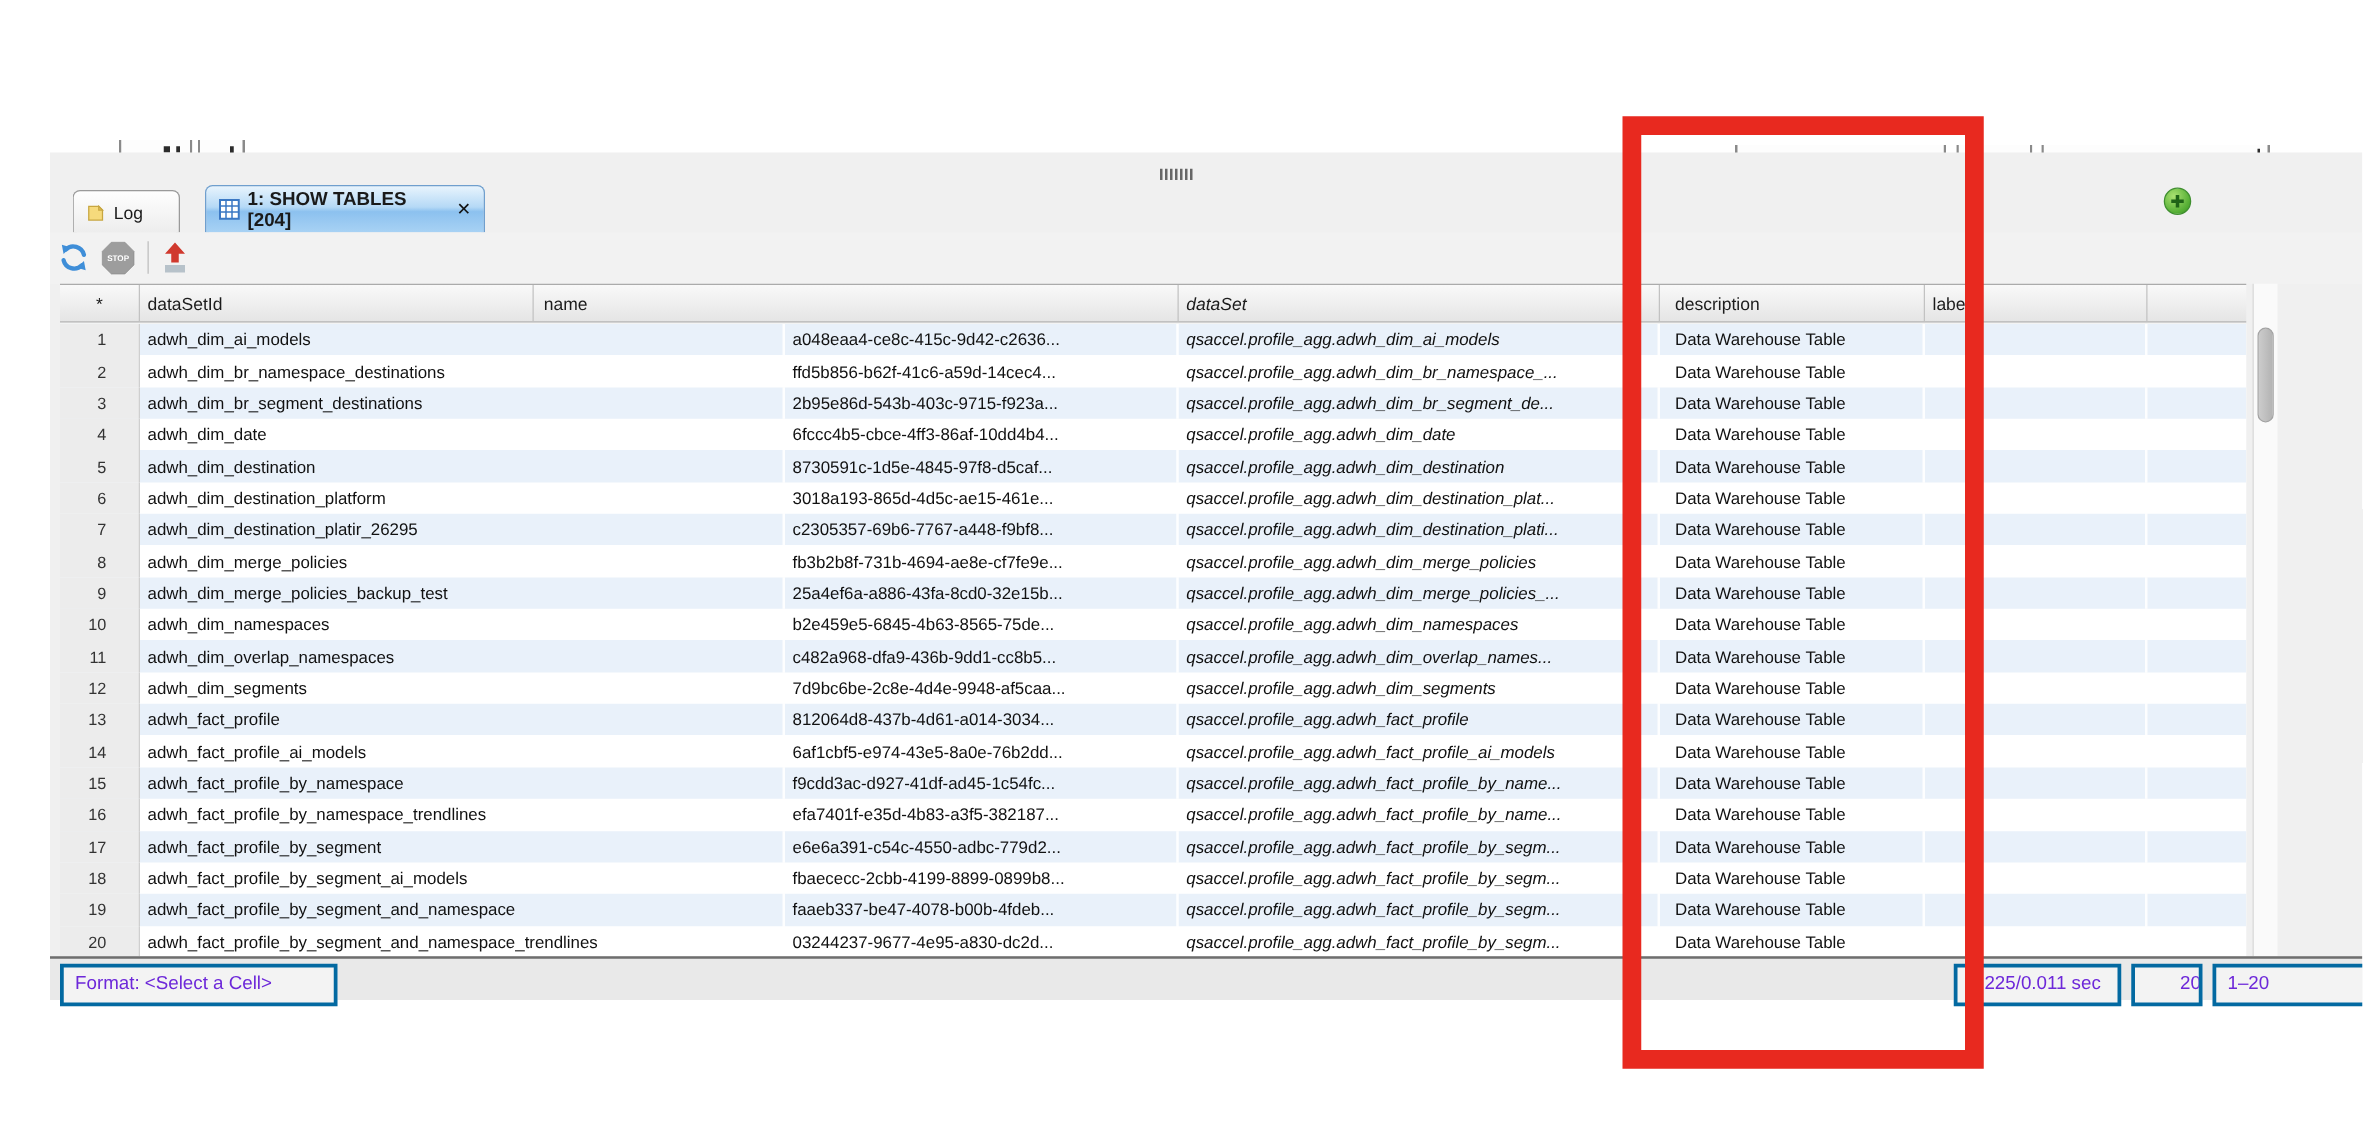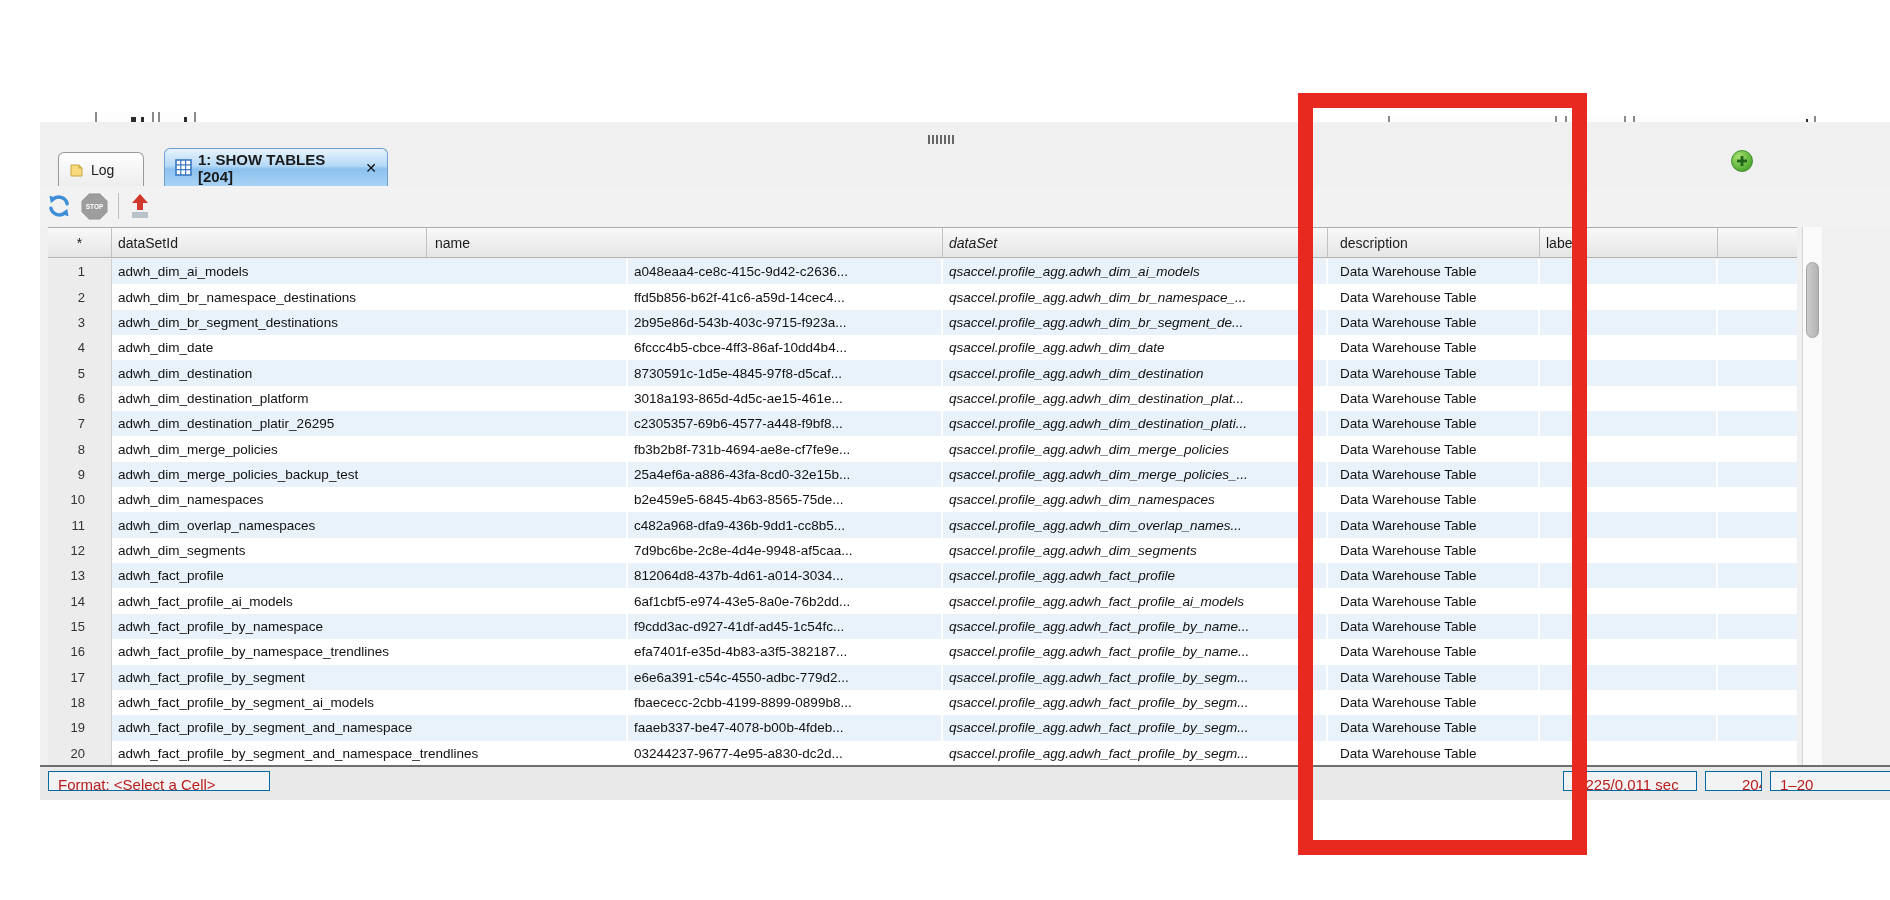--- a/index.html
+++ b/index.html
@@ -65,22 +65,22 @@
   .c-empty{width:79px;flex:none;border-right:none !important;}
 
   
   .vscroll{position:absolute;left:1762px;top:105px;width:20px;height:538px;background:#fafafa;
            border-left:1px solid #d6d6d6;box-sizing:border-box;}
   .vthumb{position:absolute;left:3px;top:35px;width:13px;height:76px;border-radius:7px;
           background:linear-gradient(90deg,#cccccc,#b3b3b3);border:1px solid #a3a3a3;box-sizing:border-box;}
 
   
   .statusbar{position:absolute;left:0;top:643px;width:100%;height:35px;background:#e9e9e9;border-top:2px solid #6e6e6e;box-sizing:border-box;}
-  .sbox{position:absolute;top:4px;height:20px;line-height:25px;border:1px solid #0369a1;background:#f3f3f3;
-        font-size:15px;color:#b91c1c;box-sizing:border-box;padding:0 9px;white-space:nowrap;overflow:hidden;}
+  .sbox{position:absolute;top:4px;height:34px;line-height:25px;border:3px solid #0369a1;background:#f3f3f3;
+        font-size:15px;color:#6d28d9;box-sizing:border-box;padding:0 9px;white-space:nowrap;overflow:hidden;}
 
   
   .annotation{position:absolute;left:1298px;top:93px;width:289px;height:762px;
         border:15px solid #e8291f;box-sizing:border-box;z-index:100;pointer-events:none;}
 
   svg{display:block;}
 </style>
 </head>
 <body>
 
@@ -227,21 +227,21 @@
           <div class="cell c-name">adwh_dim_destination_platform</div>
           <div class="cell c-dsid">3018a193-865d-4d5c-ae15-461e...</div>
           <div class="cell c-ds">qsaccel.profile_agg.adwh_dim_destination_plat...</div>
           <div class="cell c-desc">Data Warehouse Table</div>
           <div class="cell c-labels"></div>
           <div class="cell c-empty"></div>
         </div>
         <div class="row">
           <div class="cell c-num">7</div>
           <div class="cell c-name">adwh_dim_destination_platir_26295</div>
-          <div class="cell c-dsid">c2305357-69b6-4577-a448-f9bf8...</div>
+          <div class="cell c-dsid">c2305357-69b6-7767-a448-f9bf8...</div>
           <div class="cell c-ds">qsaccel.profile_agg.adwh_dim_destination_plati...</div>
           <div class="cell c-desc">Data Warehouse Table</div>
           <div class="cell c-labels"></div>
           <div class="cell c-empty"></div>
         </div>
         <div class="row">
           <div class="cell c-num">8</div>
           <div class="cell c-name">adwh_dim_merge_policies</div>
           <div class="cell c-dsid">fb3b2b8f-731b-4694-ae8e-cf7fe9e...</div>
           <div class="cell c-ds">qsaccel.profile_agg.adwh_dim_merge_policies</div>

